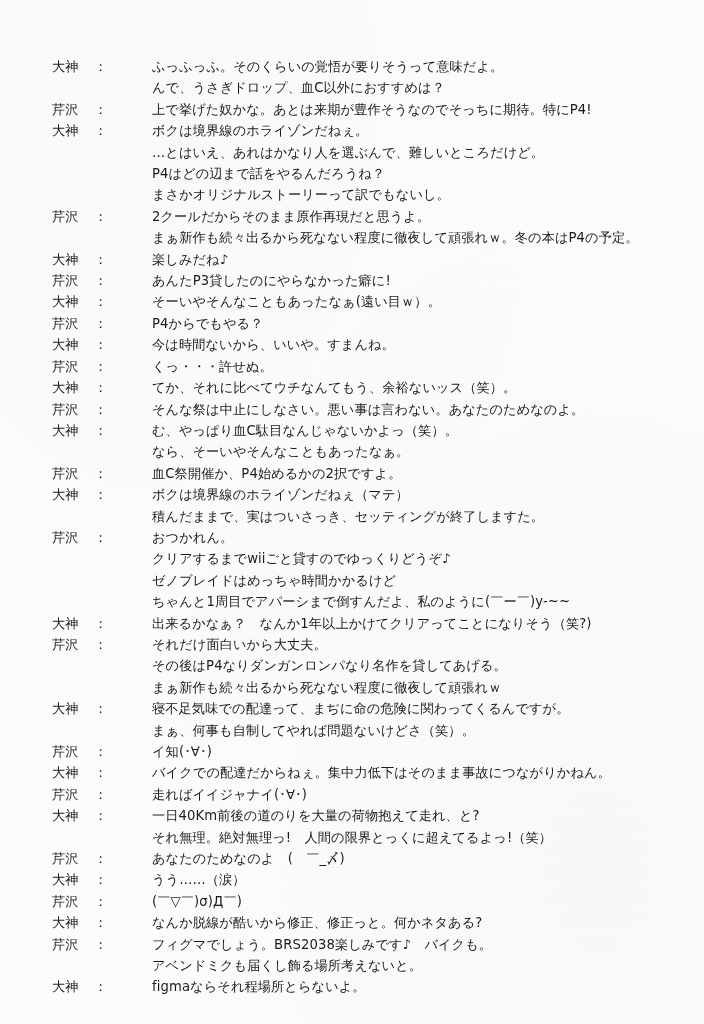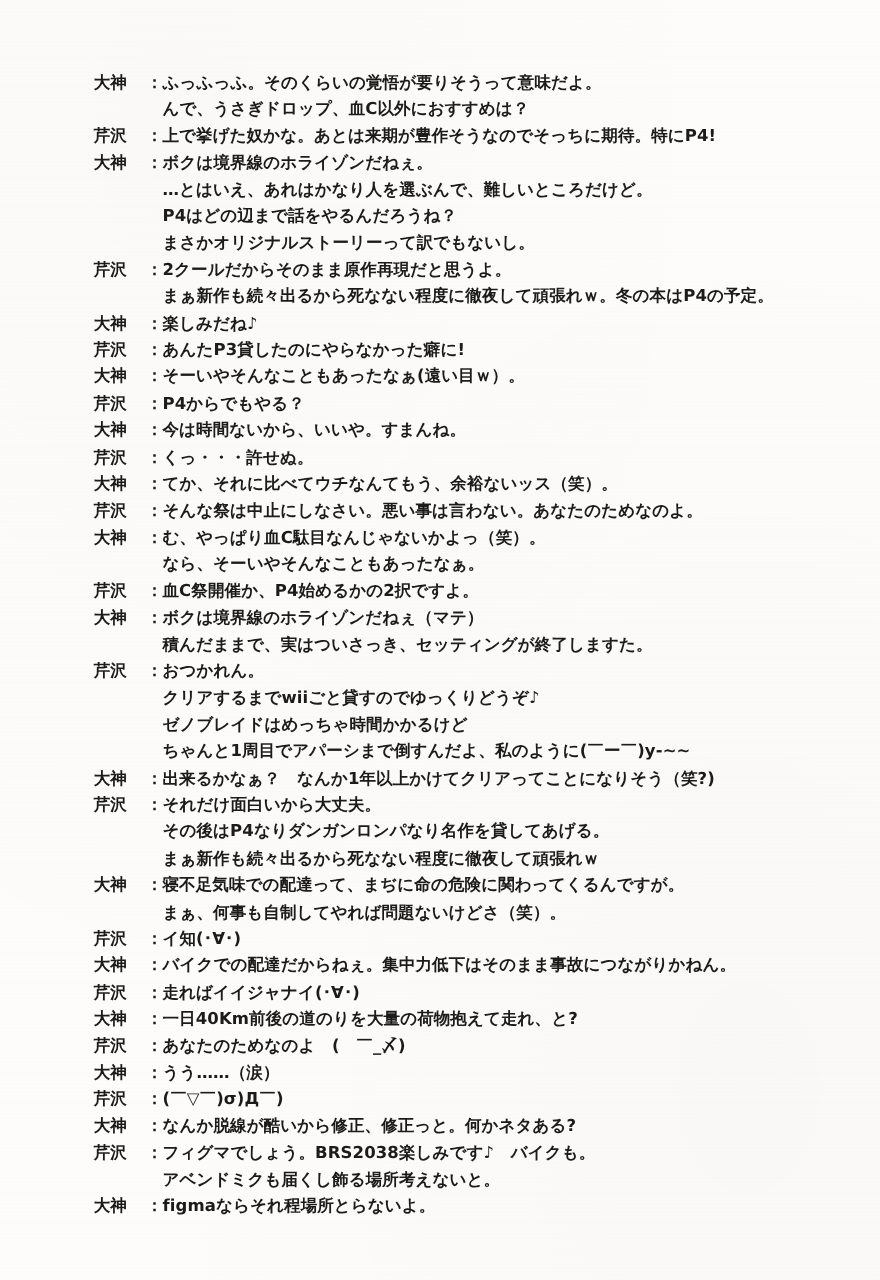--- a/index.html
+++ b/index.html
@@ -28,23 +28,22 @@
     position: absolute;
     inset: 0;
     pointer-events: none;
     opacity: 0.5;
     background-image:
       repeating-linear-gradient(0deg, rgba(0,0,0,0.010) 0px, rgba(0,0,0,0.010) 1px, rgba(0,0,0,0) 1px, rgba(0,0,0,0) 3px);
   }
   .dialogue {
     position: absolute;
     top: 56px;
-    left: 75px;
+    left: 52px;
     width: 604px;
-    font-weight: bold;
   }
   .line {
     display: flex;
     align-items: flex-start;
     font-size: 13.2px;
     line-height: 21.4px;
     letter-spacing: 0.1px;
     white-space: nowrap;
   }
   .speaker {
@@ -52,20 +51,21 @@
     flex: 0 0 42px;
     text-align: left;
   }
   .colon {
     width: 13px;
     flex: 0 0 13px;
     text-align: center;
   }
   .text {
     flex: 1 1 auto;
+    margin-left: 45px;
   }
   .cont .speaker,
   .cont .colon {
     visibility: hidden;
   }
   .cont .text {
     padding-left: 0px;
   }
 </style>
 </head>
@@ -247,20 +247,25 @@
       <div class="line">
         <span class="speaker">芹沢</span>
         <span class="colon">：</span>
         <span class="text">走ればイイジャナイ(･∀･)</span>
       </div>
       <div class="line">
         <span class="speaker">大神</span>
         <span class="colon">：</span>
         <span class="text">一日40Km前後の道のりを大量の荷物抱えて走れ、と?</span>
       </div>
+      <div class="line cont">
+        <span class="speaker"></span>
+        <span class="colon">：</span>
+        <span class="text">それ無理。絶対無理っ!　人間の限界とっくに超えてるよっ!（笑）</span>
+      </div>
       <div class="line">
         <span class="speaker">芹沢</span>
         <span class="colon">：</span>
         <span class="text">あなたのためなのよ　(　￣_〆)</span>
       </div>
       <div class="line">
         <span class="speaker">大神</span>
         <span class="colon">：</span>
         <span class="text">うう……（涙）</span>
       </div>

